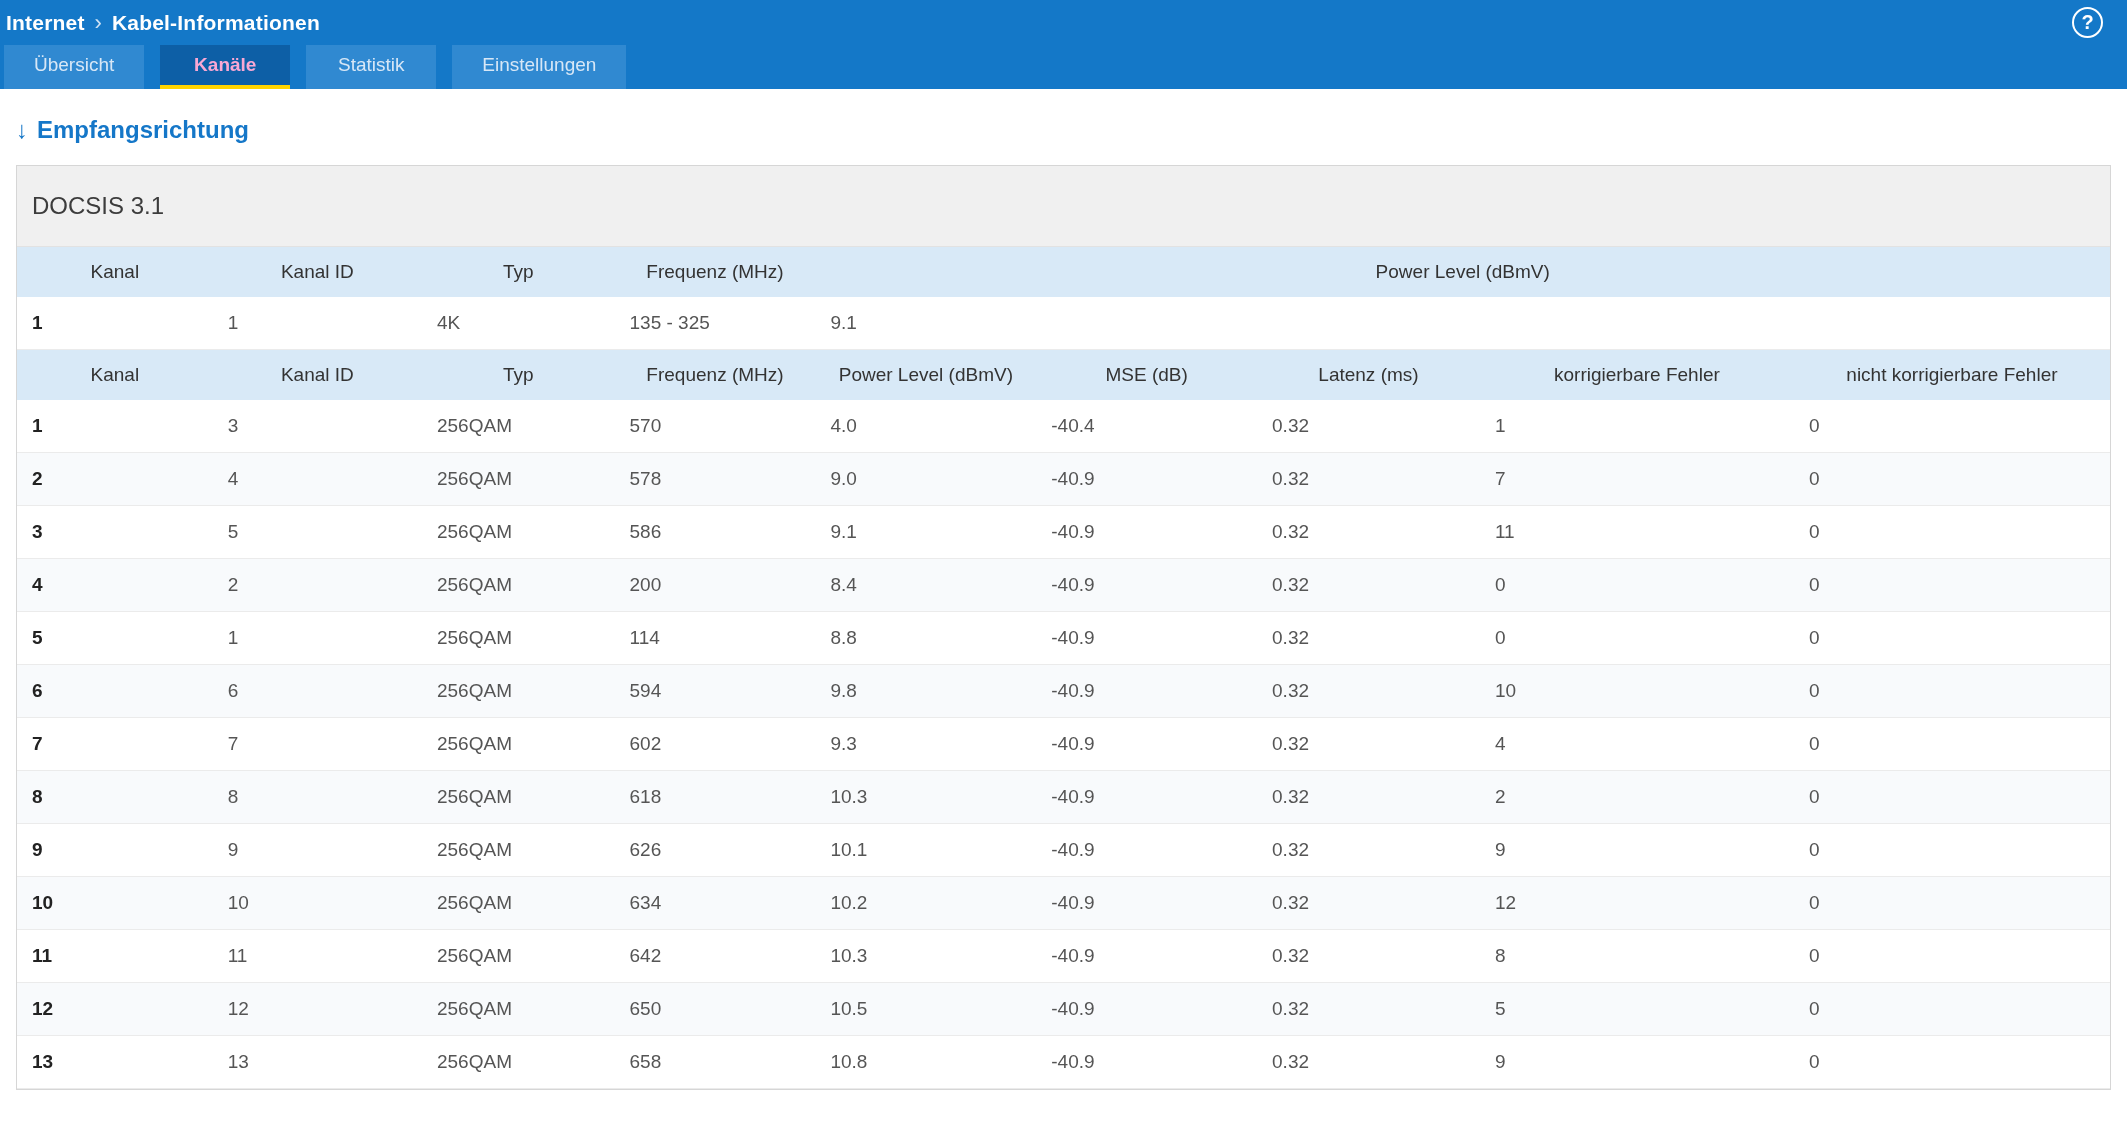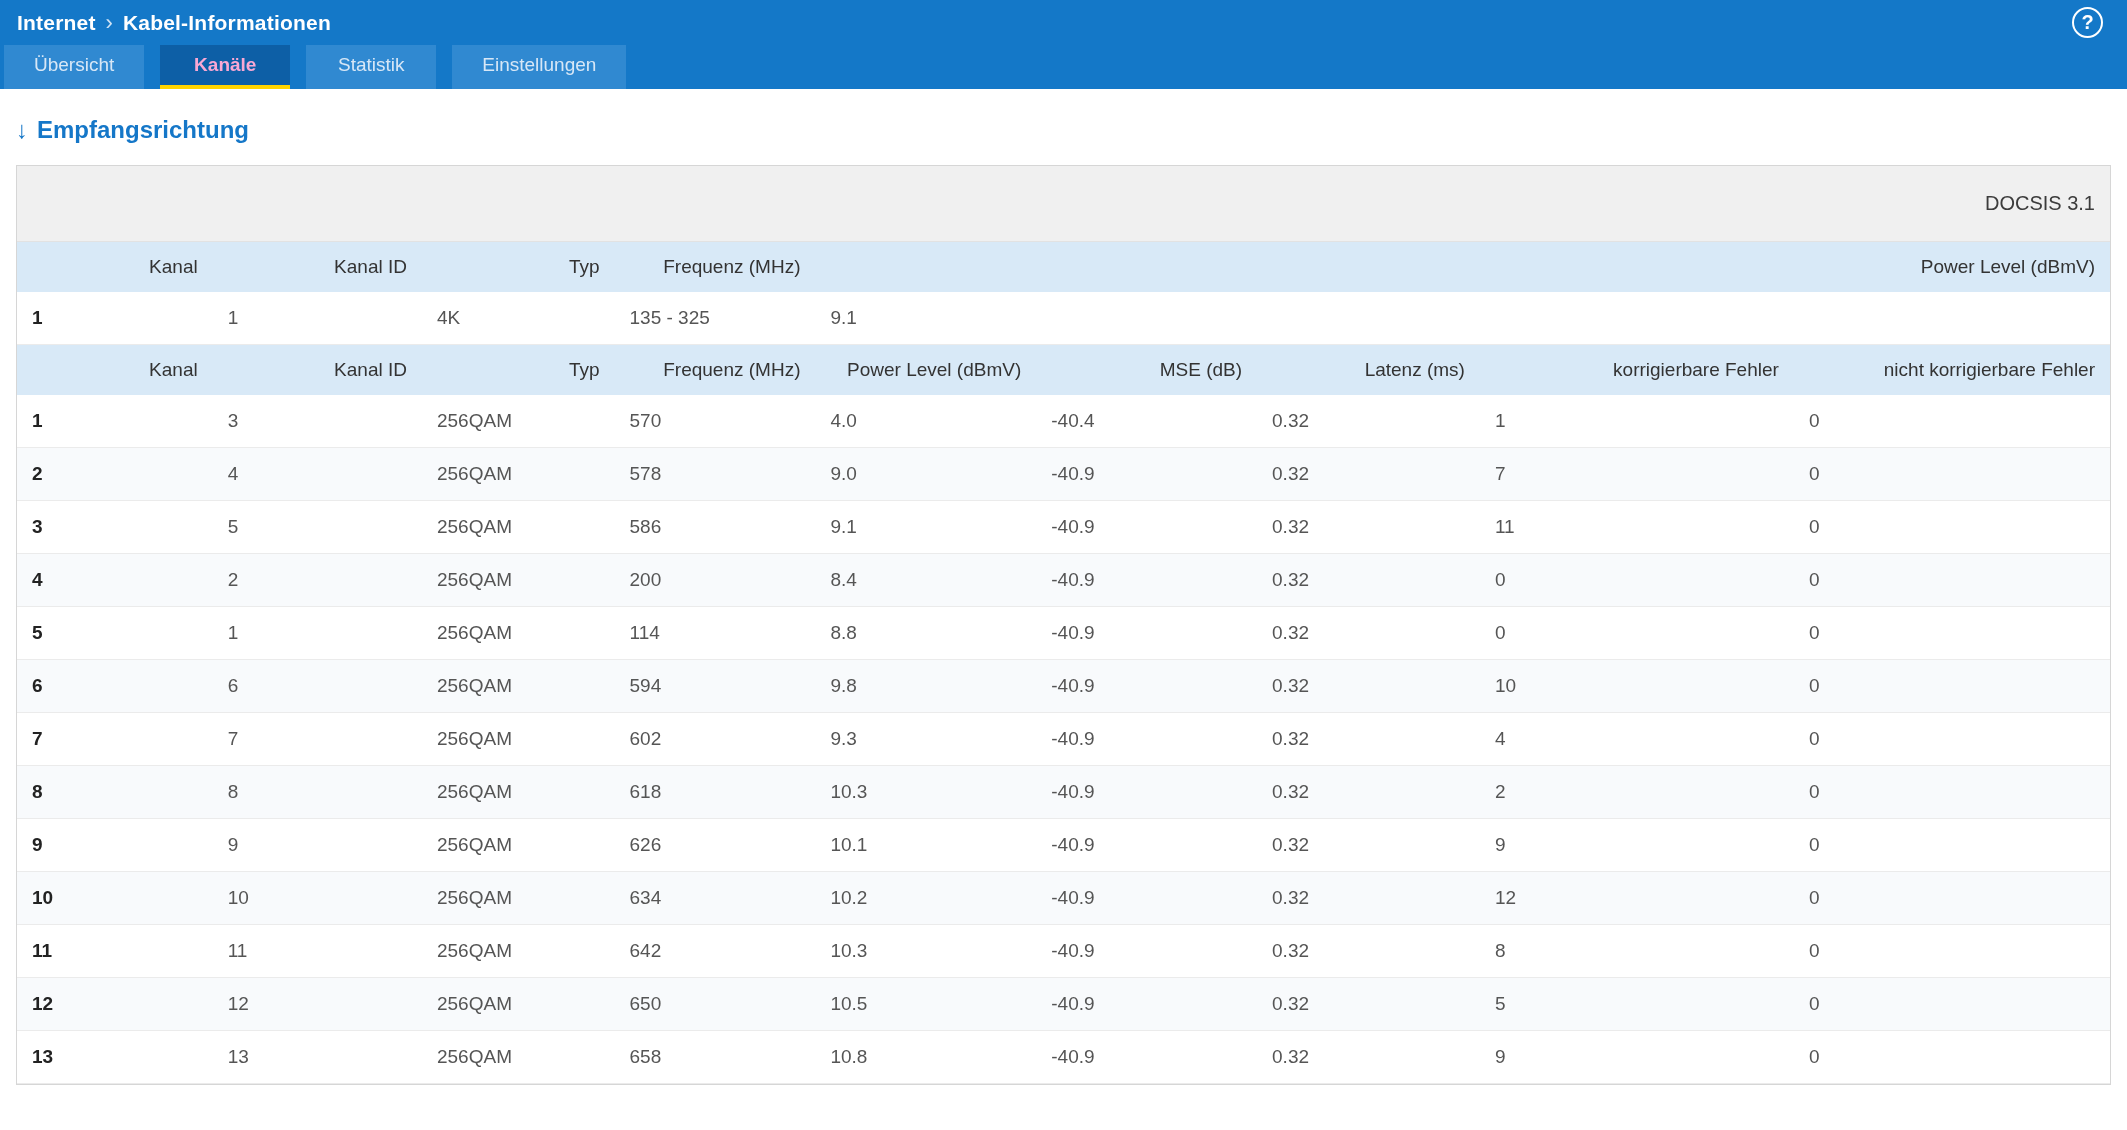--- a/index.html
+++ b/index.html
@@ -9,21 +9,21 @@
     background: #ffffff;
     color: #444;
   }
 
   
   .topbar { background: var(--header-blue, #1478c8); }
   .breadcrumb-row {
     height: 45px;
     display: flex;
     align-items: center;
-    padding: 0 17px;
+    padding: 0 6px;
     position: relative;
     color: #fff;
   }
   .crumb { font-size: 21px; font-weight: bold; letter-spacing: .2px; }
   .crumb.parent { cursor: pointer; }
   .crumb-sep { margin: 0 10px; font-size: 22px; font-weight: normal; color: #cfe3f5; }
   .help {
     position: absolute;
     right: 24px; top: 7px;
     width: 31px; height: 31px;
@@ -70,36 +70,35 @@
     align-items: center;
     gap: 9px;
   }
   .direction-heading .arrow { font-weight: bold; font-size: 24px; }
 
   
   .tables { border: 1px solid #d6d6d6; }
   .section-title {
     background: var(--section-bg, #f0f0f0);
     color: #3c3c3c;
-    font-size: 20px;
+    font-size: 24px;
     padding: 26px 15px;
     border-bottom: 1px solid #e2e2e2;
-    text-align: right;
   }
   table {
     width: 100%;
     border-collapse: collapse;
     table-layout: fixed;
     font-size: 19px;
   }
   th {
     background: var(--table-header-bg, #d8e9f7);
     color: #333;
     font-weight: normal;
-    text-align: right;
+    text-align: center;
     padding: 14px 15px;
     white-space: nowrap;
     overflow: hidden;
   }
   td {
     padding: 15px 15px;
     color: #555;
     border-bottom: 1px solid #ebebeb;
     white-space: nowrap;
     overflow: hidden;

